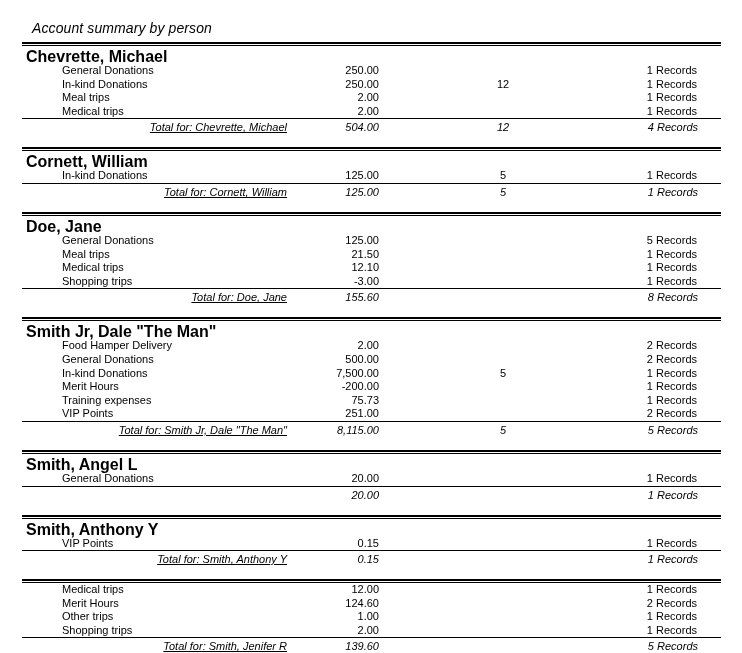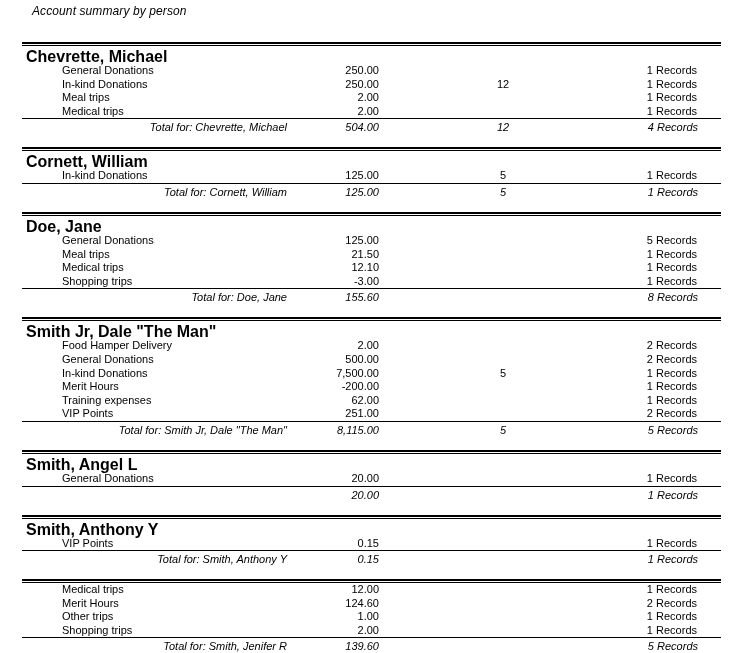--- a/index.html
+++ b/index.html
@@ -1,22 +1,22 @@
 <!DOCTYPE html>
 <html><head>
 <meta charset="utf-8">
 <style>
   html, body { margin: 0; padding: 0; background: #ffffff; }
   body {
     width: 742px; height: 653px; position: relative; overflow: hidden;
     font-family: "Liberation Sans", sans-serif; color: #000;
   }
   .title {
-    position: absolute; left: 32px; top: 4px;
-    font-size: 12px; font-style: italic; letter-spacing: 0.1px;
+    position: absolute; left: 32px; top: 20px;
+    font-size: 14px; font-style: italic; letter-spacing: 0.1px;
   }
   #report { position: absolute; left: 0; top: 42px; width: 742px; }
   .group { position: relative; width: 742px; }
   .dbl {
     margin-left: 22px; width: 699px; height: 1px;
     border-top: 2px solid #000; border-bottom: 1px solid #000;
   }
   .name {
     height: 15px; line-height: 15px; margin-top: 3px;
     padding-left: 26px; font-weight: bold; font-size: 16px;
@@ -25,21 +25,21 @@
     position: relative; height: 13.6px; line-height: 13.6px; font-size: 11px;
   }
   .row .cat { position: absolute; left: 62px; }
   .row .amt { position: absolute; right: calc(742px - 379px); text-align: right; }
   .row .cnt { position: absolute; left: 470px; width: 66px; text-align: center; }
   .row .rec { position: absolute; right: calc(742px - 697px); text-align: right; }
   .sgl { margin-left: 22px; width: 699px; height: 0; border-top: 1px solid #000; }
   .total {
     position: relative; height: 17px; line-height: 17px; font-size: 11px; font-style: italic;
   }
-  .total .lbl { position: absolute; right: calc(742px - 287px); text-align: right; }
+  .total .lbl { position: absolute; right: calc(742px - 287px); text-align: right; text-decoration: underline; }
   .total .amt { position: absolute; right: calc(742px - 379px); text-align: center; }
   .total .cnt { position: absolute; left: 470px; width: 66px; text-align: center; }
   .total .rec { position: absolute; right: calc(742px - 698px); text-align: right; }
   .gap { height: 11px; }
 </style>
 </head>
 <body>
 
 <div class="title">Account summary by person</div>
 
@@ -176,21 +176,21 @@
 
   <div class="row">
     <span class="cat">Merit Hours</span>
     <span class="amt">-200.00</span>
     <span class="cnt"></span>
     <span class="rec">1 Records</span>
   </div>
 
   <div class="row">
     <span class="cat">Training expenses</span>
-    <span class="amt">62.00</span>
+    <span class="amt">75.73</span>
     <span class="cnt"></span>
     <span class="rec">1 Records</span>
   </div>
 
   <div class="row">
     <span class="cat">VIP Points</span>
     <span class="amt">251.00</span>
     <span class="cnt"></span>
     <span class="rec">2 Records</span>
   </div>

